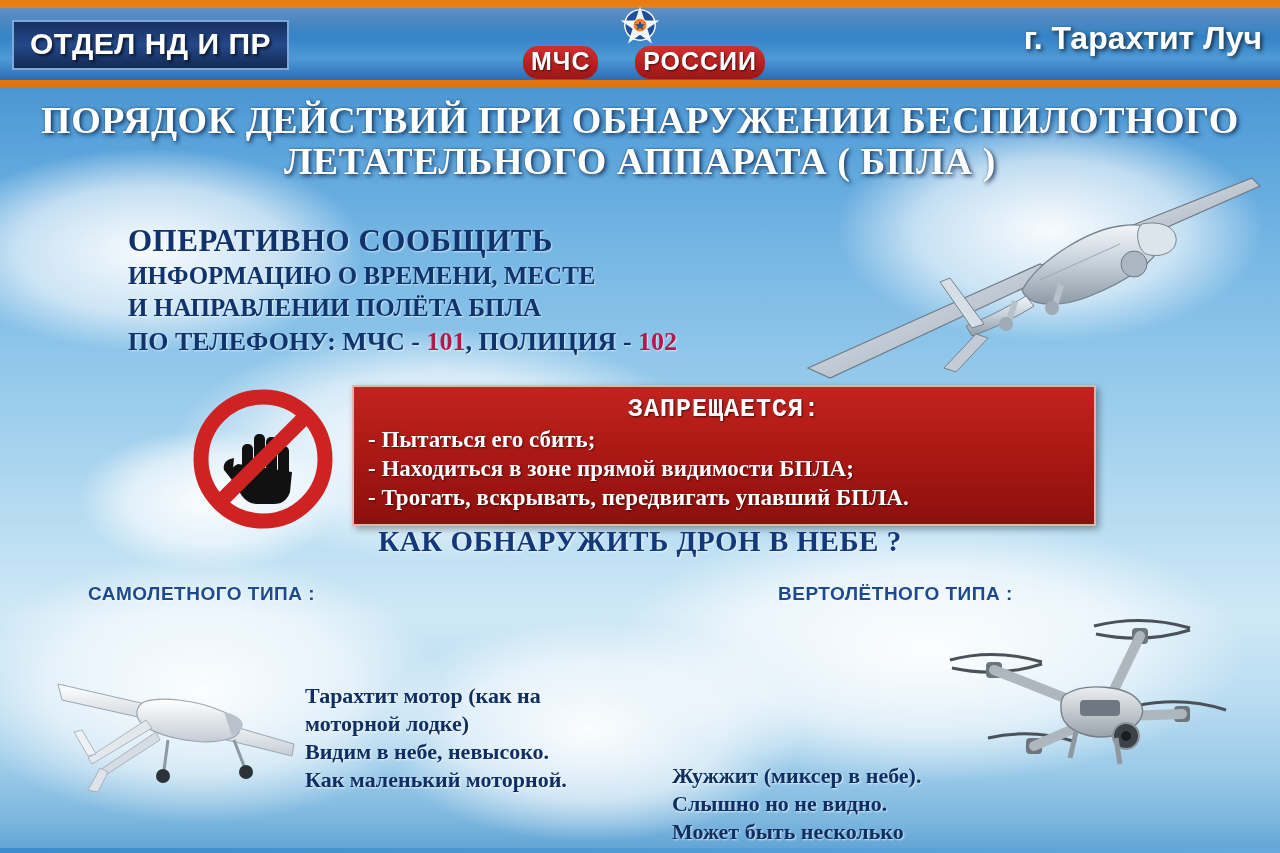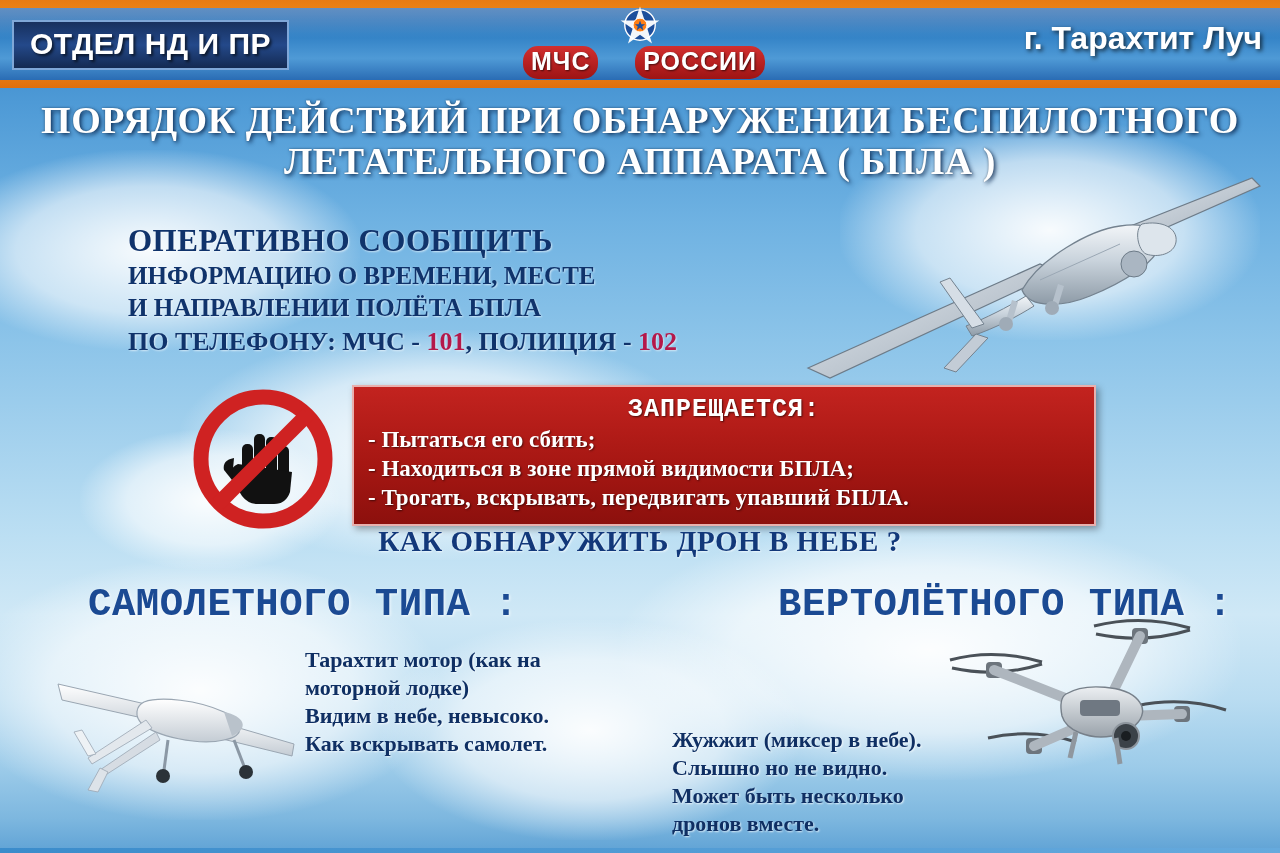--- a/index.html
+++ b/index.html
@@ -206,37 +206,38 @@
     color: #12387a;
     font-family: "Liberation Serif", serif;
     font-weight: bold;
     font-size: 29px;
     letter-spacing: 0.5px;
     text-shadow: 1px 1px 2px rgba(255,255,255,0.7);
   }
   .type-head {
     position: absolute;
     color: #1b4a93;
-    font-family: Liberation Mono, monospace;
-    font-weight: bold;
-    font-size: 39px;
+    font-family: Liberation Sans, sans-serif;
+    font-weight: bold;
+    font-size: 19px;
     letter-spacing: 0.5px;
     text-shadow: 1px 1px 3px rgba(255,255,255,0.8);
   }
   .type-head.left  { left: 88px;  top: 583px; }
   .type-head.right { left: 778px; top: 583px; text-align: center; }
 
   .desc {
     position: absolute;
     color: #0f2f63;
     font-family: "Liberation Serif", serif;
     font-weight: bold;
     font-size: 22px;
     line-height: 28px;
     text-shadow: 1px 1px 2px rgba(255,255,255,0.75);
+    margin-top: 36px;
   }
   .desc.left  { left: 305px; top: 646px; width: 360px; }
   .desc.right { left: 672px; top: 726px; width: 380px; }
 
   
   .art { position: absolute; }
   .art-mq9    { left: 790px; top: 172px; width: 478px; height: 230px; }
   .art-plane  { left: 48px;  top: 640px; width: 270px; height: 170px; }
   .art-quad   { left: 930px; top: 608px; width: 336px; height: 224px; }
 
@@ -423,21 +424,21 @@
 
       <path d="M146 124 L140 150" stroke="#8f979f" stroke-width="5"></path>
       <path d="M186 130 L190 156" stroke="#8f979f" stroke-width="5"></path>
     </svg>
   </div>
 
   <div class="desc left">
     <div>Тарахтит мотор (как на</div>
     <div>моторной лодке)</div>
     <div>Видим в небе, невысоко.</div>
-    <div>Как вскрывать самолет.</div>
+    <div>Как маленький моторной.</div>
   </div>
 
   <div class="desc right">
     <div>Жужжит (миксер в небе).</div>
     <div>Слышно но не видно.</div>
     <div>Может быть несколько</div>
     <div>дронов вместе.</div>
   </div>
 
   <div class="bottom-strip"></div>

